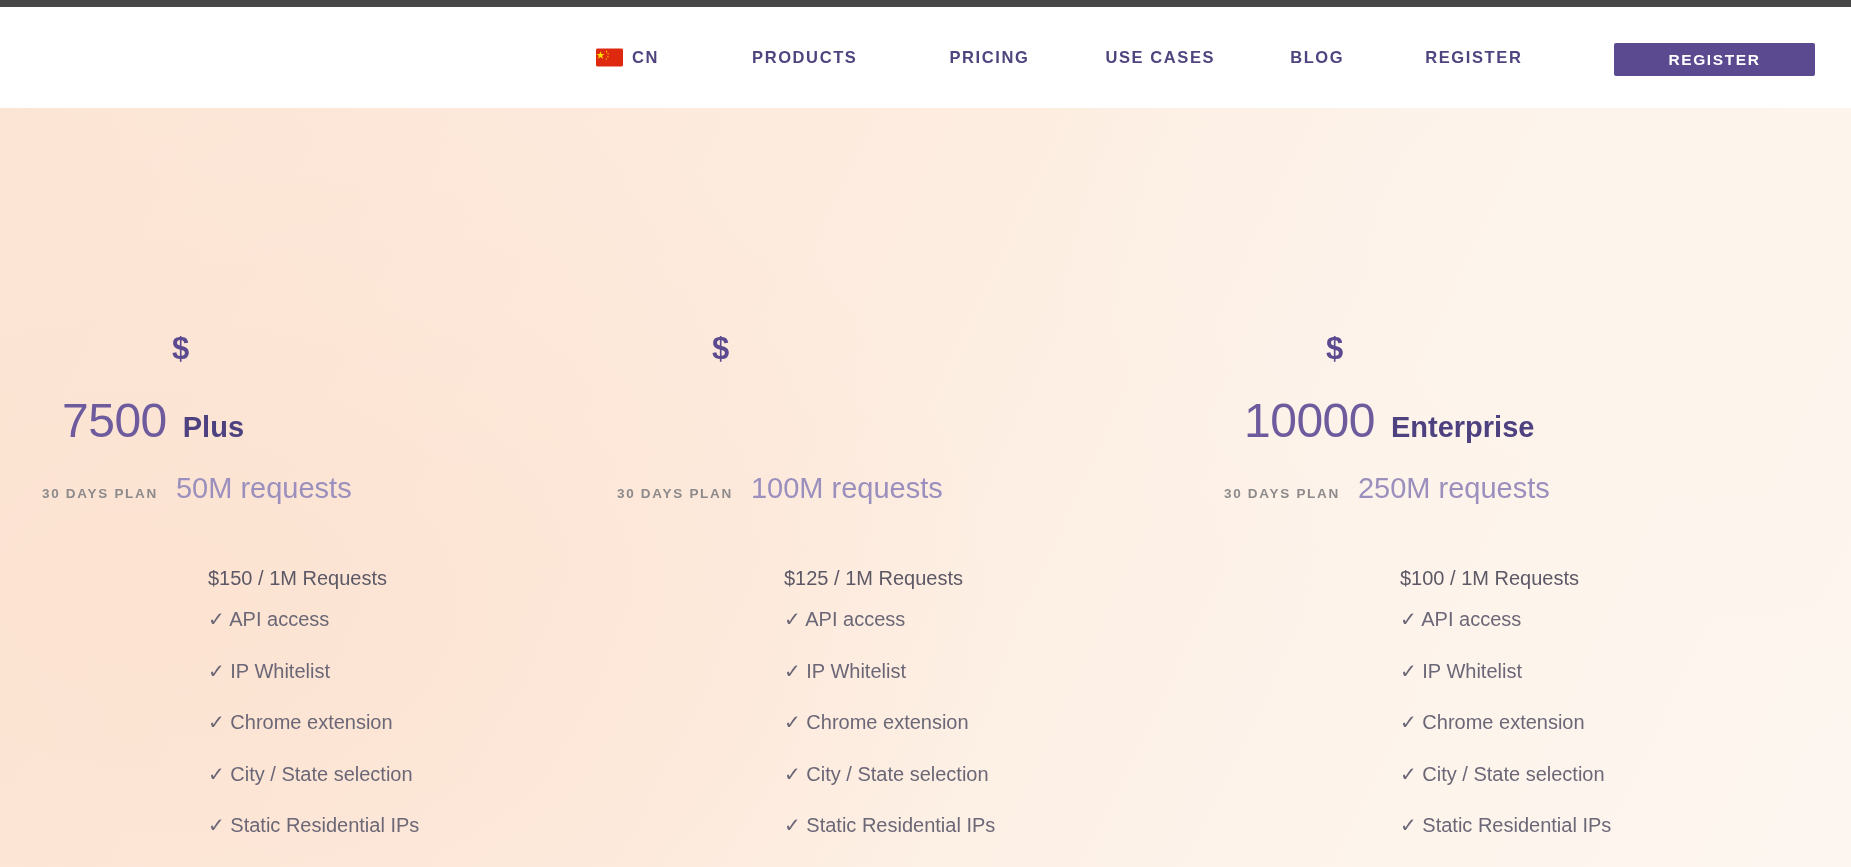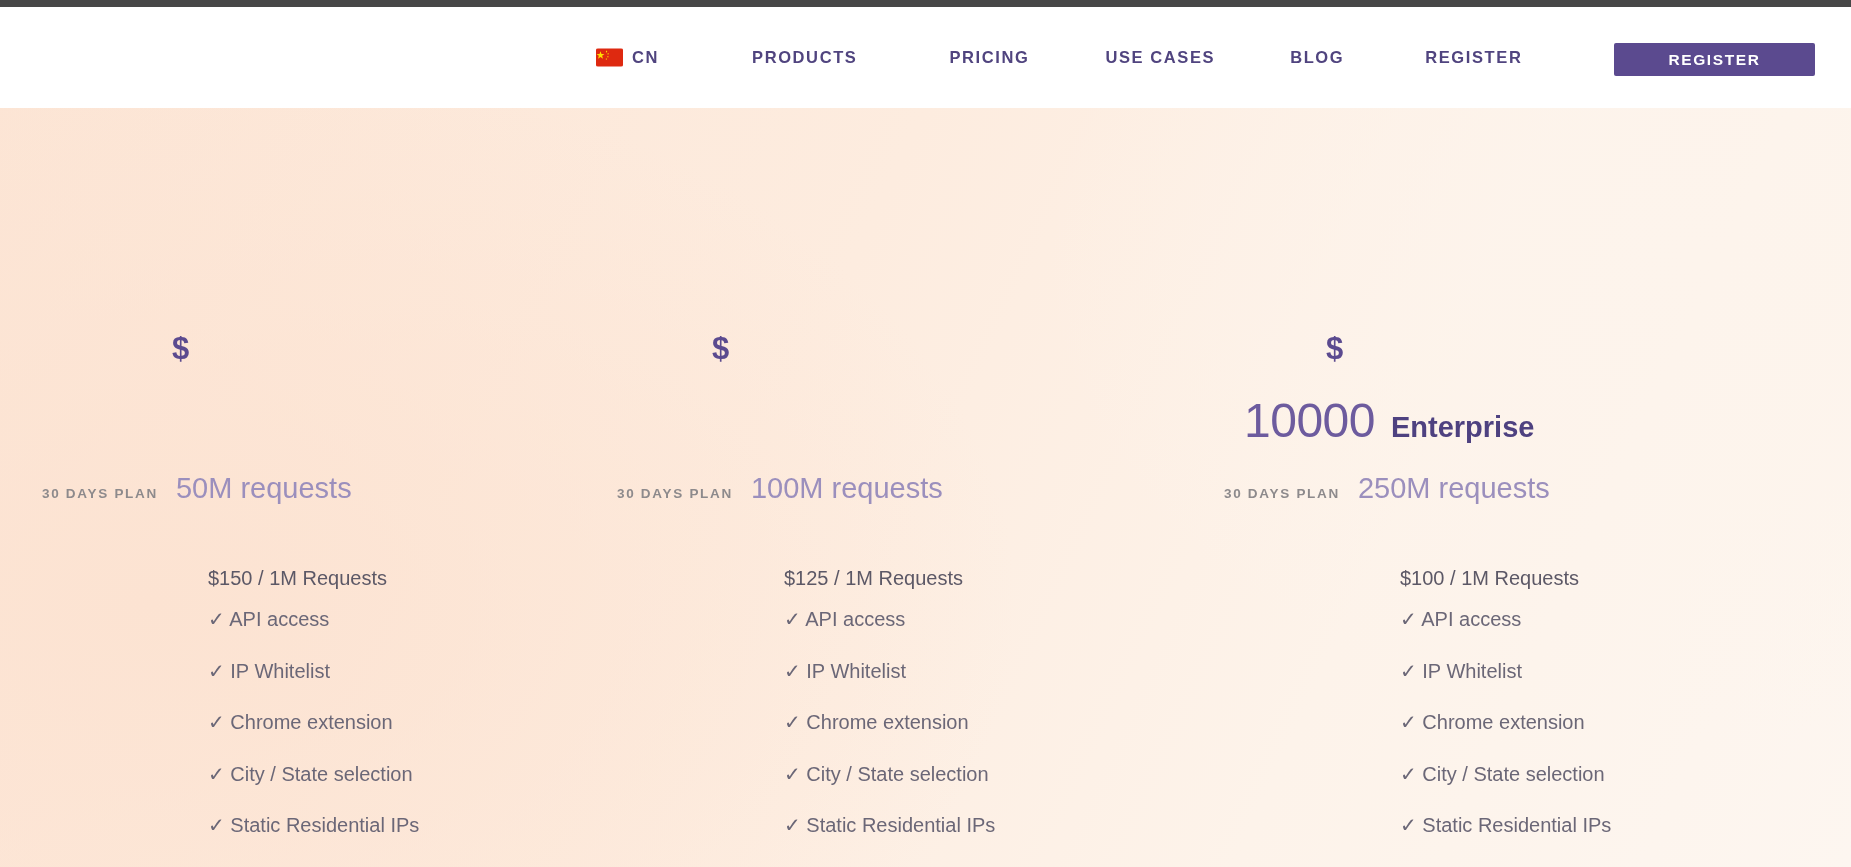--- a/index.html
+++ b/index.html
@@ -286,20 +286,25 @@
 
     <button class="register-btn">REGISTER</button>
   </header>
 
   <section class="pricing-section">
     <div class="plans">
 
       <div class="plan plan-1">
         <div class="dollar-sign">$</div>
 
+        <div class="price-row">
+          <span class="price-amount">7500</span>
+          <span class="price-amount-gap"></span>
+          <span class="plan-name">Plus</span>
+        </div>
 
         <div class="sub-row">
           <span class="days-plan">30 DAYS PLAN</span>
           <span class="sub-gap"></span>
           <span class="requests">50M requests</span>
         </div>
 
         <div class="features">
           <div class="rate-label">$150 / 1M Requests</div>
           <span class="feature-item">✓ API access</span>

